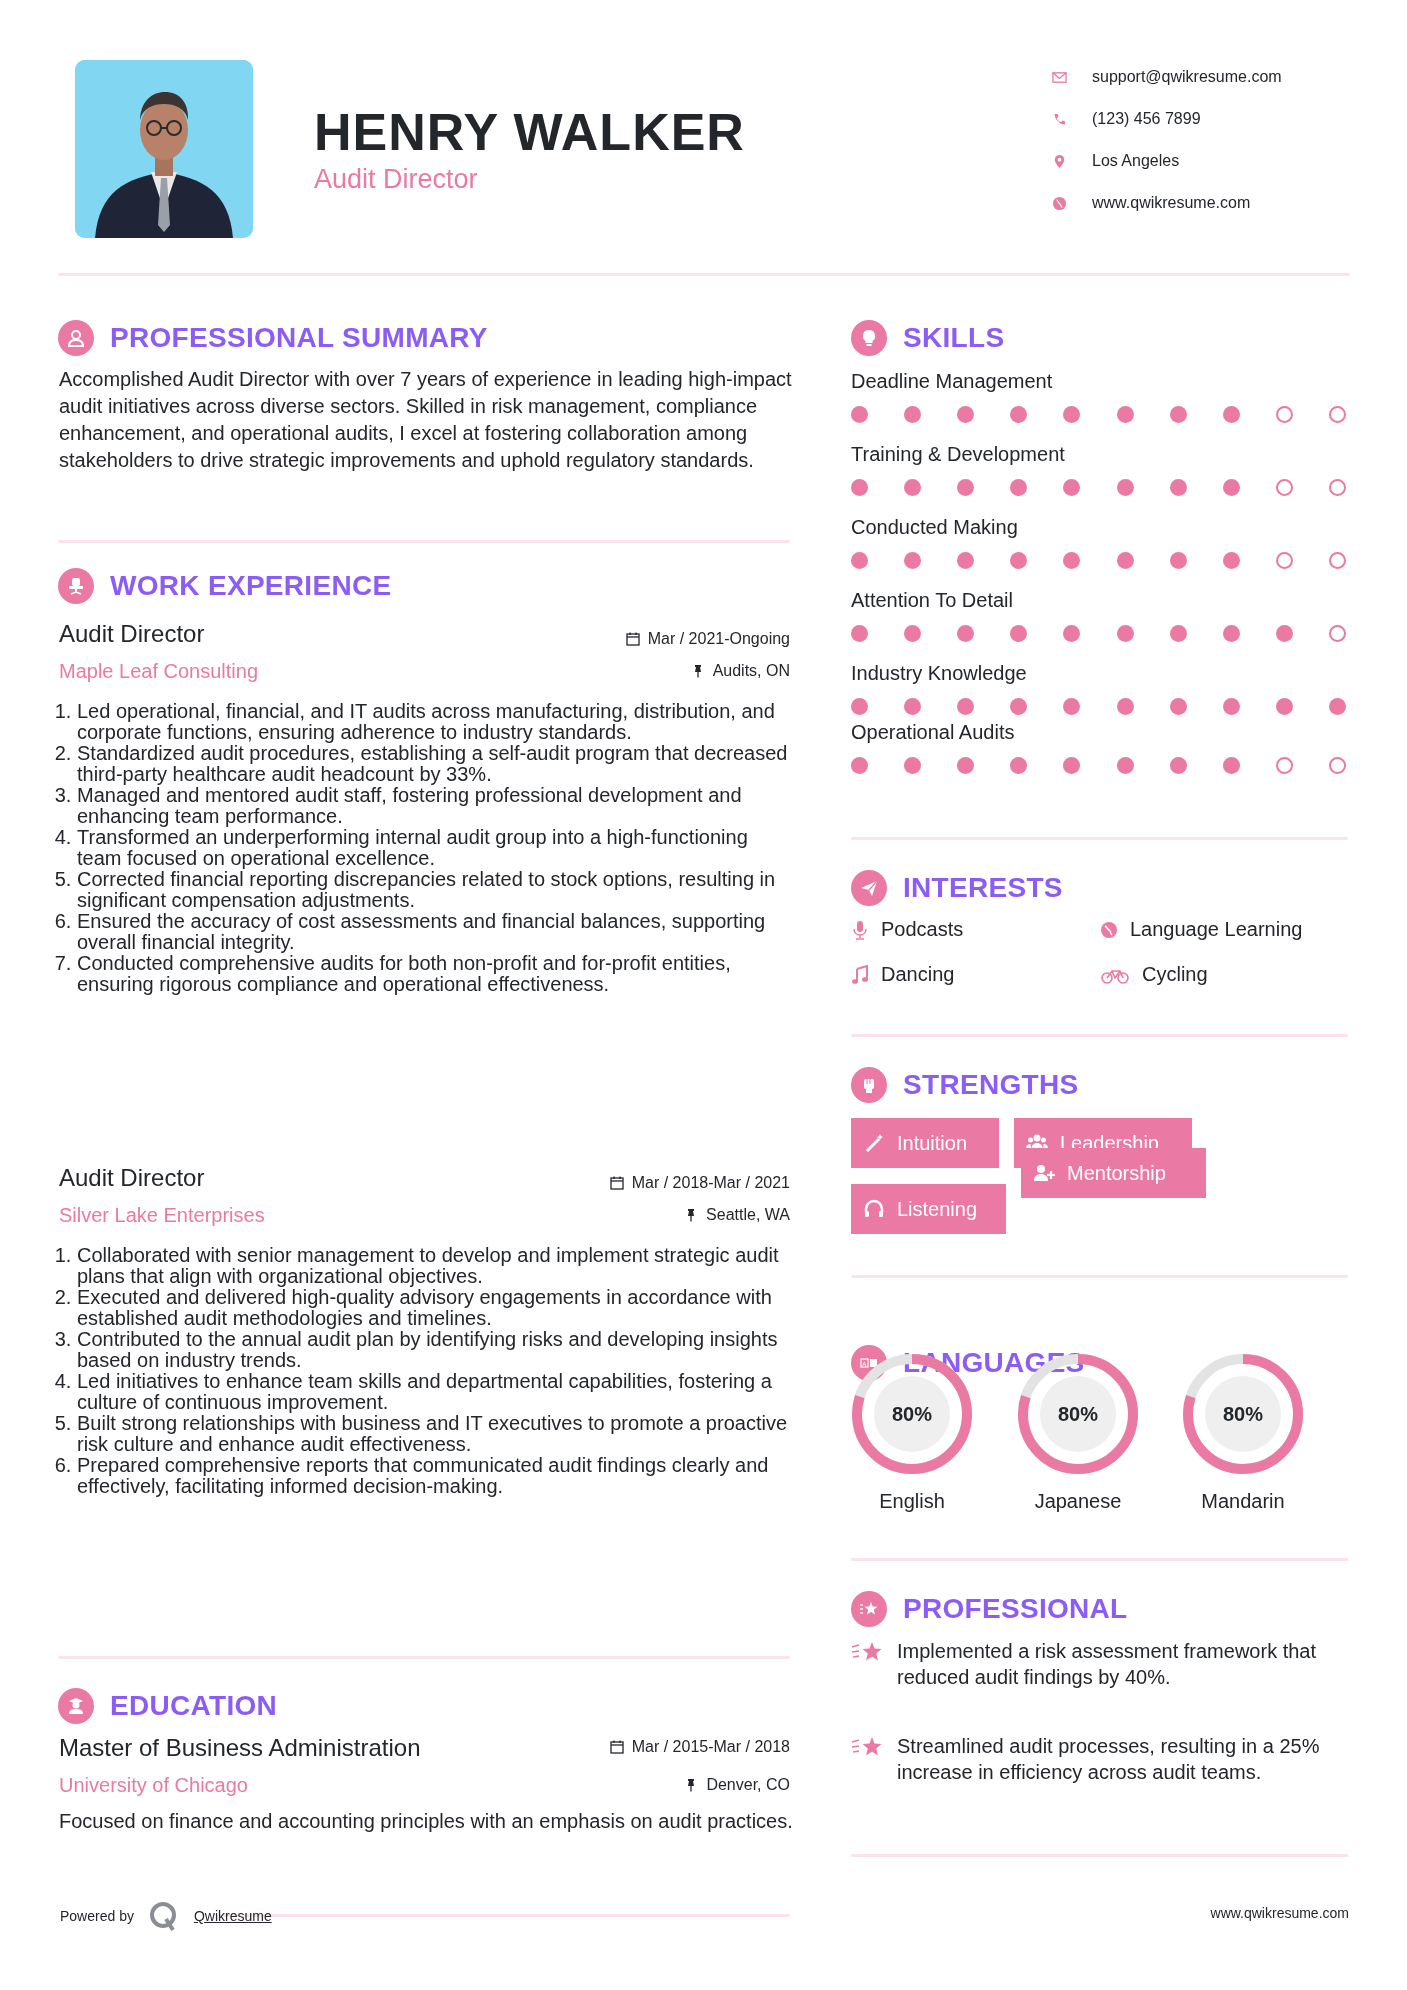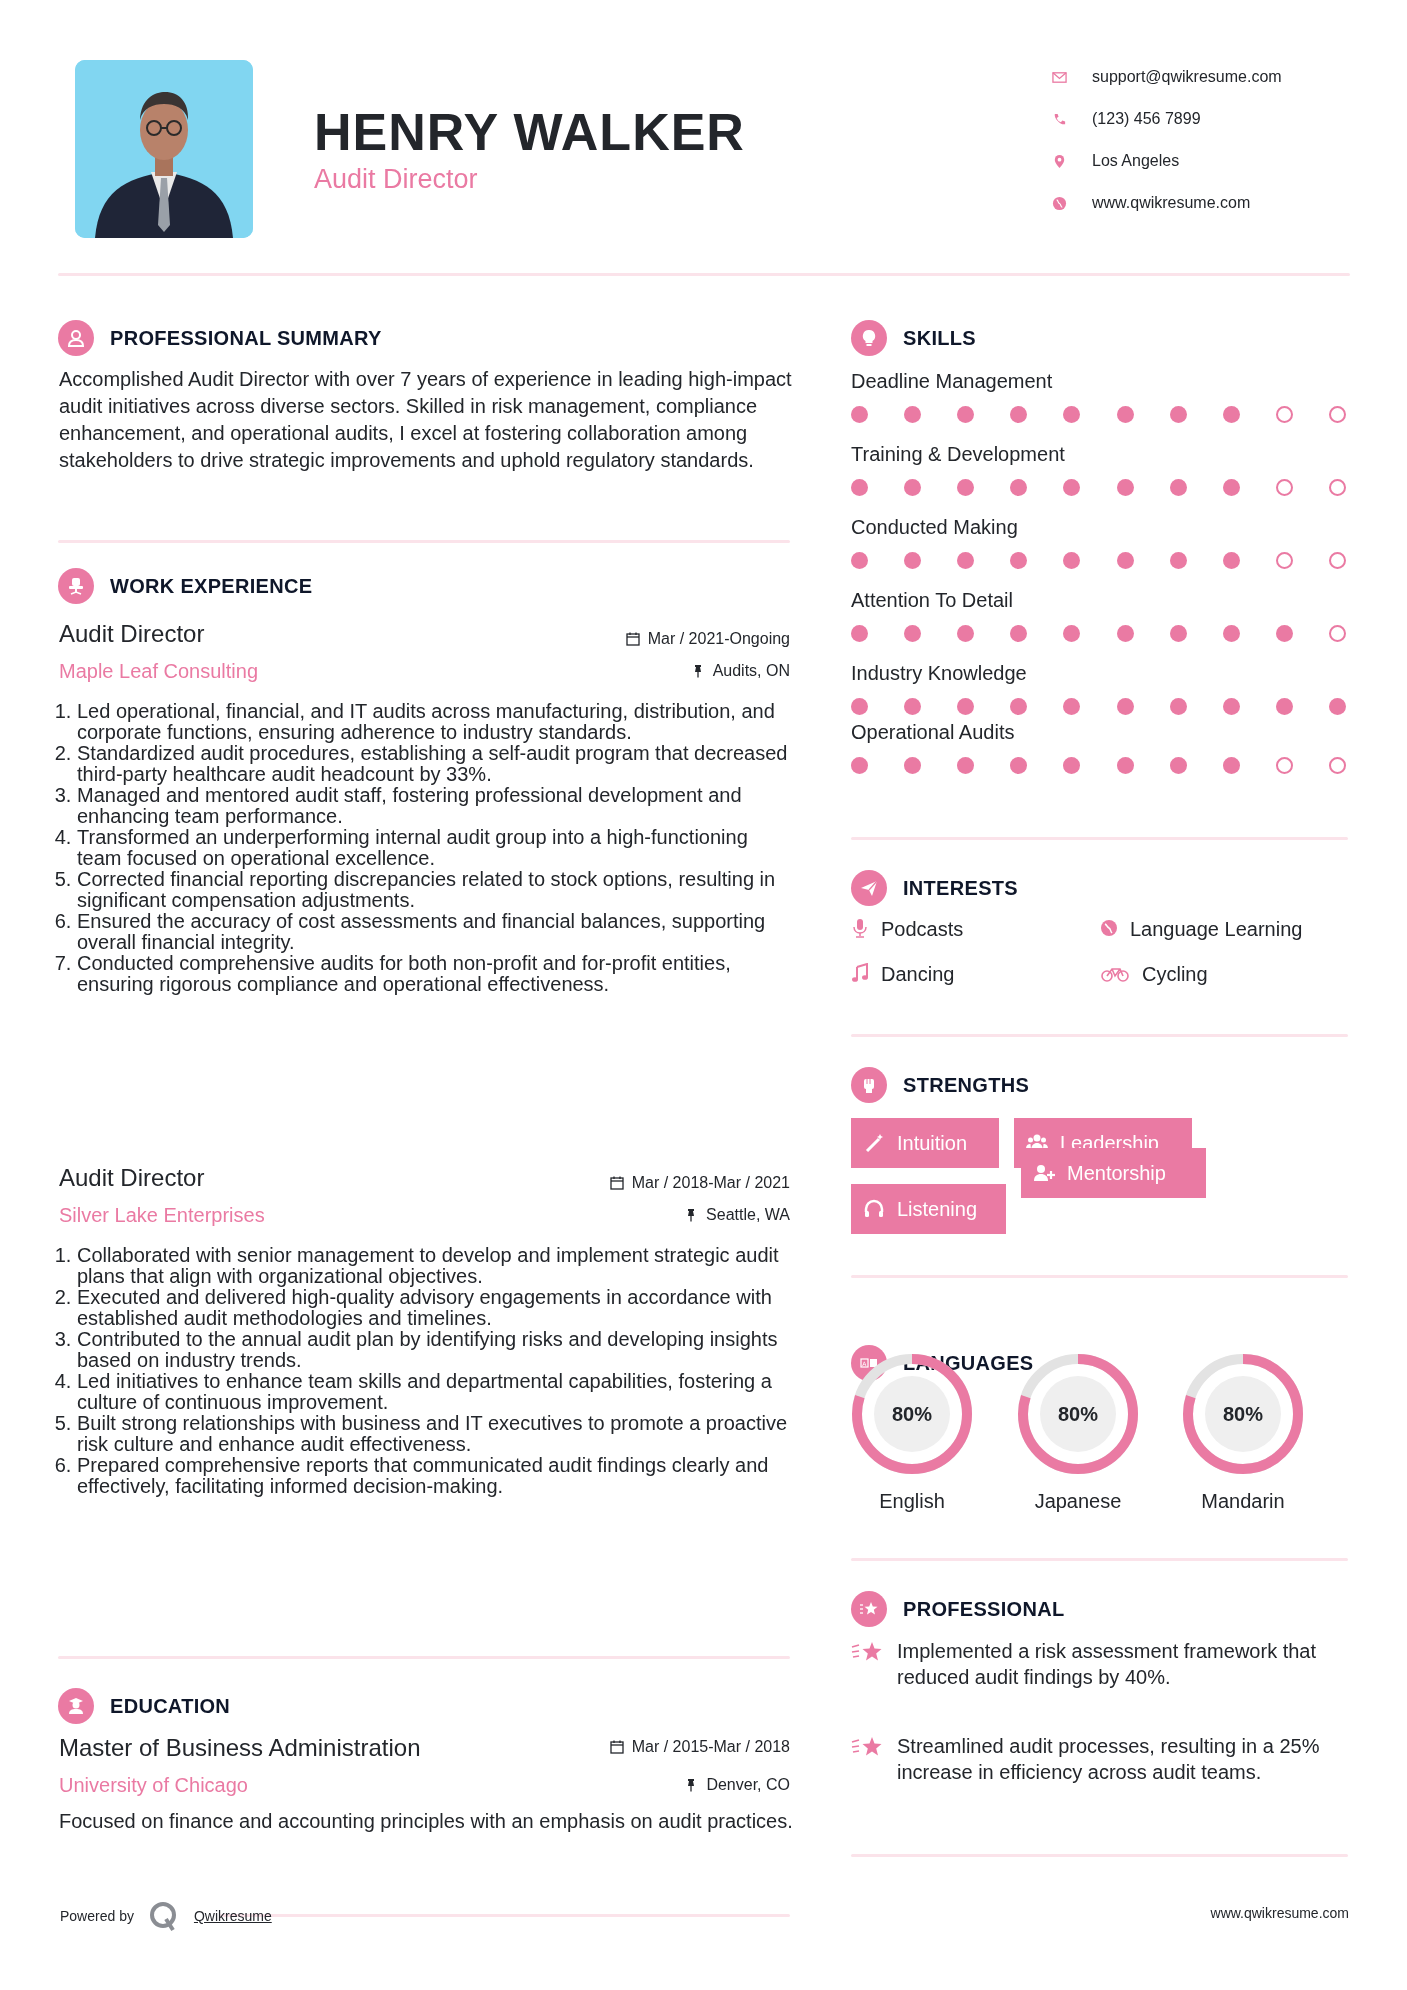--- a/index.html
+++ b/index.html
@@ -15,41 +15,41 @@
   .contact { display: flex; align-items: center; height: 42px; font-size: 16px; color: #23262b; }
   .contact .ci { width: 18px; height: 18px; margin-right: 24px; display: inline-flex; align-items: center; justify-content: center; }
   .contact .ci svg { width: 15px; height: 15px; }
 
   .divider { position: absolute; height: 3px; background: #fbe3ea; border-radius: 2px; }
 
   
   .sec-head { position: absolute; display: flex; align-items: center; }
   .sec-icon { width: 36px; height: 36px; border-radius: 50%; background: #ea7aa3; display: inline-flex; align-items: center; justify-content: center; margin-right: 16px; }
   .sec-icon svg { width: 20px; height: 20px; }
-  .sec-title { font-size: 20px; font-weight: 700; color: #0f172a; letter-spacing: 0.3px; }
+  .sec-title { font-size: 28px; font-weight: 700; color: #8b5cf6; letter-spacing: 0.3px; }
 
   .para { position: absolute; font-size: 20px; line-height: 27px; color: #23262b; }
 
   .job-title { position: absolute; font-size: 24px; color: #23262b; }
   .job-company { position: absolute; font-size: 20px; color: #ea7aa3; }
   .meta { position: absolute; font-size: 16px; color: #23262b; display: flex; align-items: center; justify-content: flex-end; }
   .meta svg { width: 14px; height: 14px; margin-right: 8px; }
 
   ol.bullets { position: absolute; font-size: 20px; line-height: 21px; color: #23262b; padding-left: 18px; }
   ol.bullets li { padding-left: 0; }
 
   
   .skill { position: absolute; left: 851px; width: 500px; }
   .skill-name { font-size: 20px; color: #23262b; height: 28px; }
   .dots { display: flex; justify-content: space-between; width: 495px; margin-top: 8px; }
   .dot { width: 17px; height: 17px; border-radius: 50%; background: #ea7aa3; }
   .dot.empty { background: #fff; border: 2.5px solid #ea7aa3; }
 
   
-  .interest { position: absolute; display: flex; font-size: 20px; color: #23262b; }
+  .interest { position: absolute; display: flex; align-items: center; font-size: 20px; color: #23262b; }
   .interest svg { width: 18px; height: 20px; margin-right: 12px; }
 
   
   .tag { position: absolute; height: 50px; background: #ea7aa3; color: #fff; font-size: 20px; display: flex; align-items: center; padding: 0 12px; }
   .tag svg { width: 22px; height: 22px; margin-right: 12px; }
 
   
   .lang { position: absolute; width: 124px; text-align: center; }
   .ring { width: 124px; height: 124px; position: relative; }
   .ring svg { width: 124px; height: 124px; }

